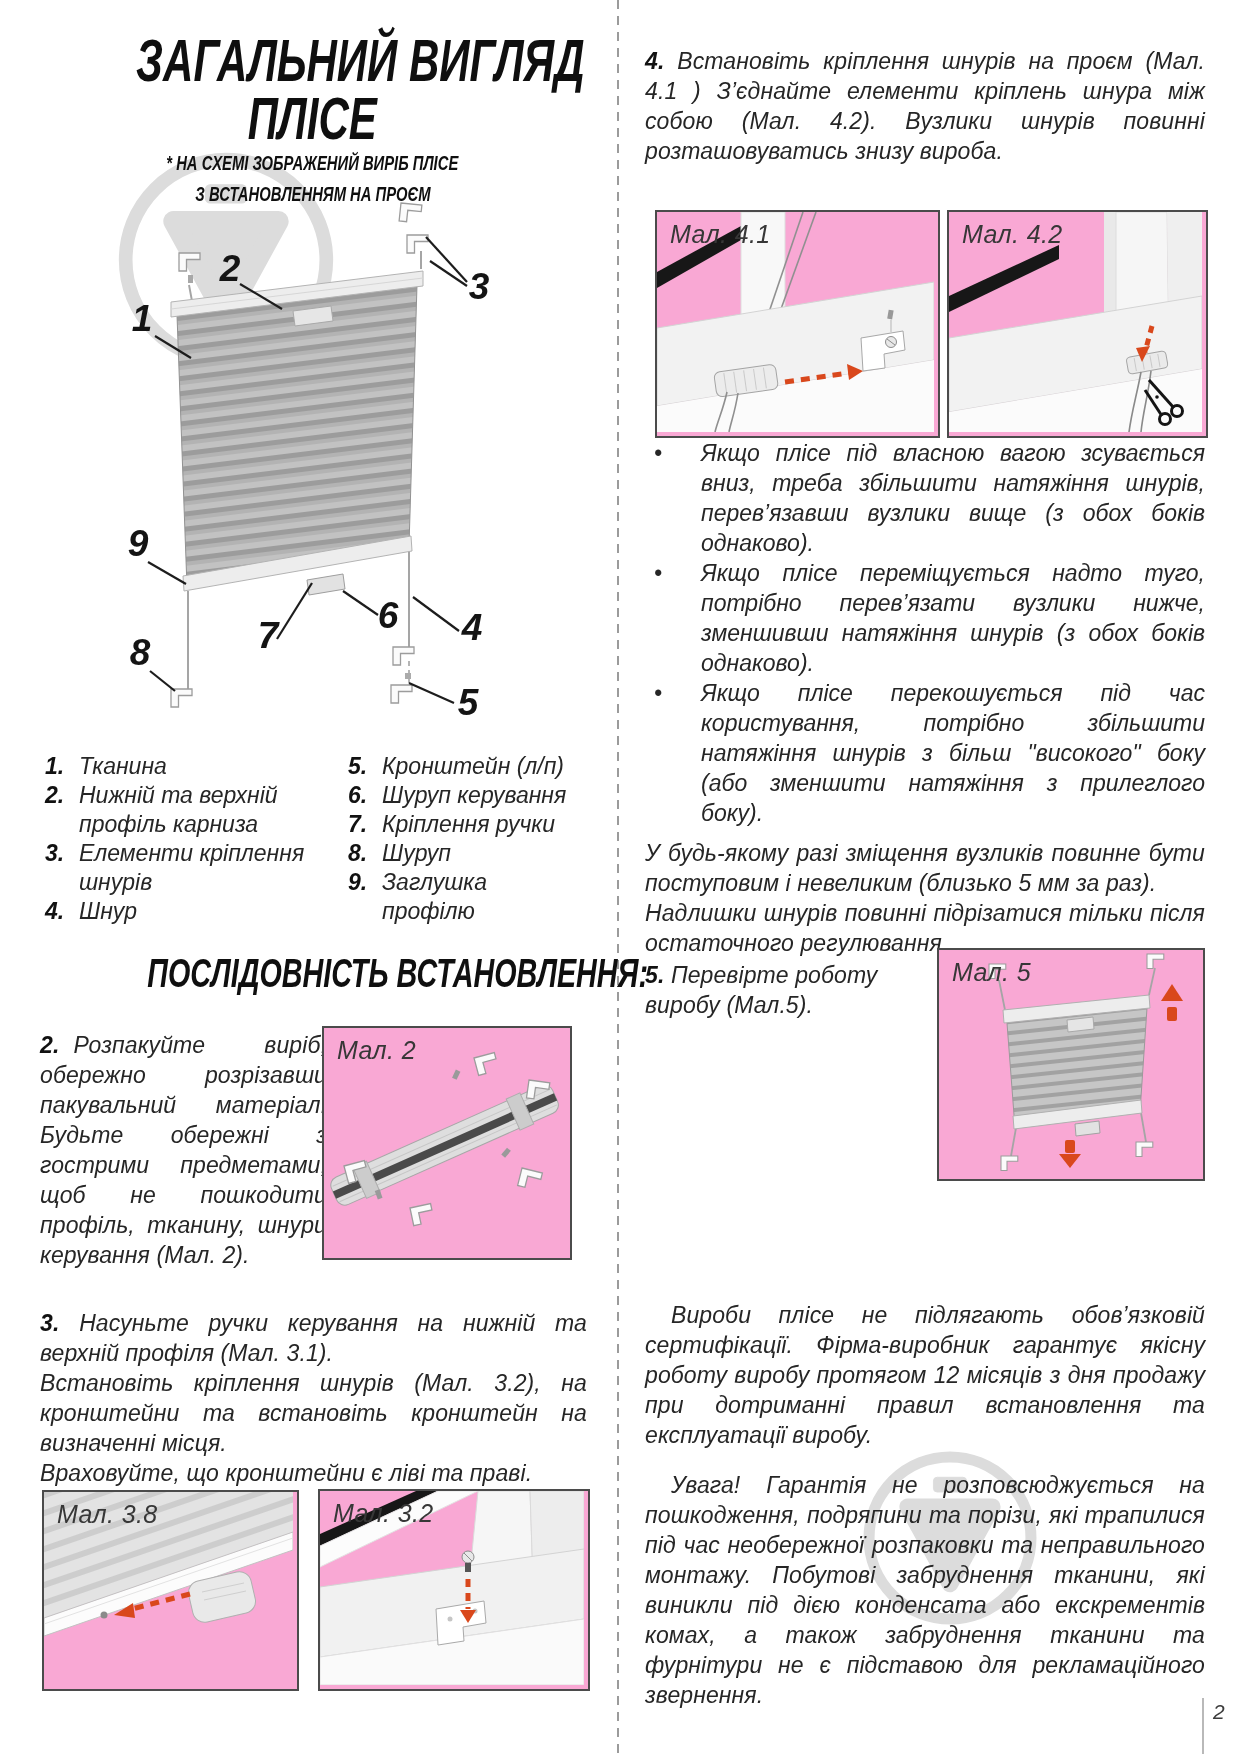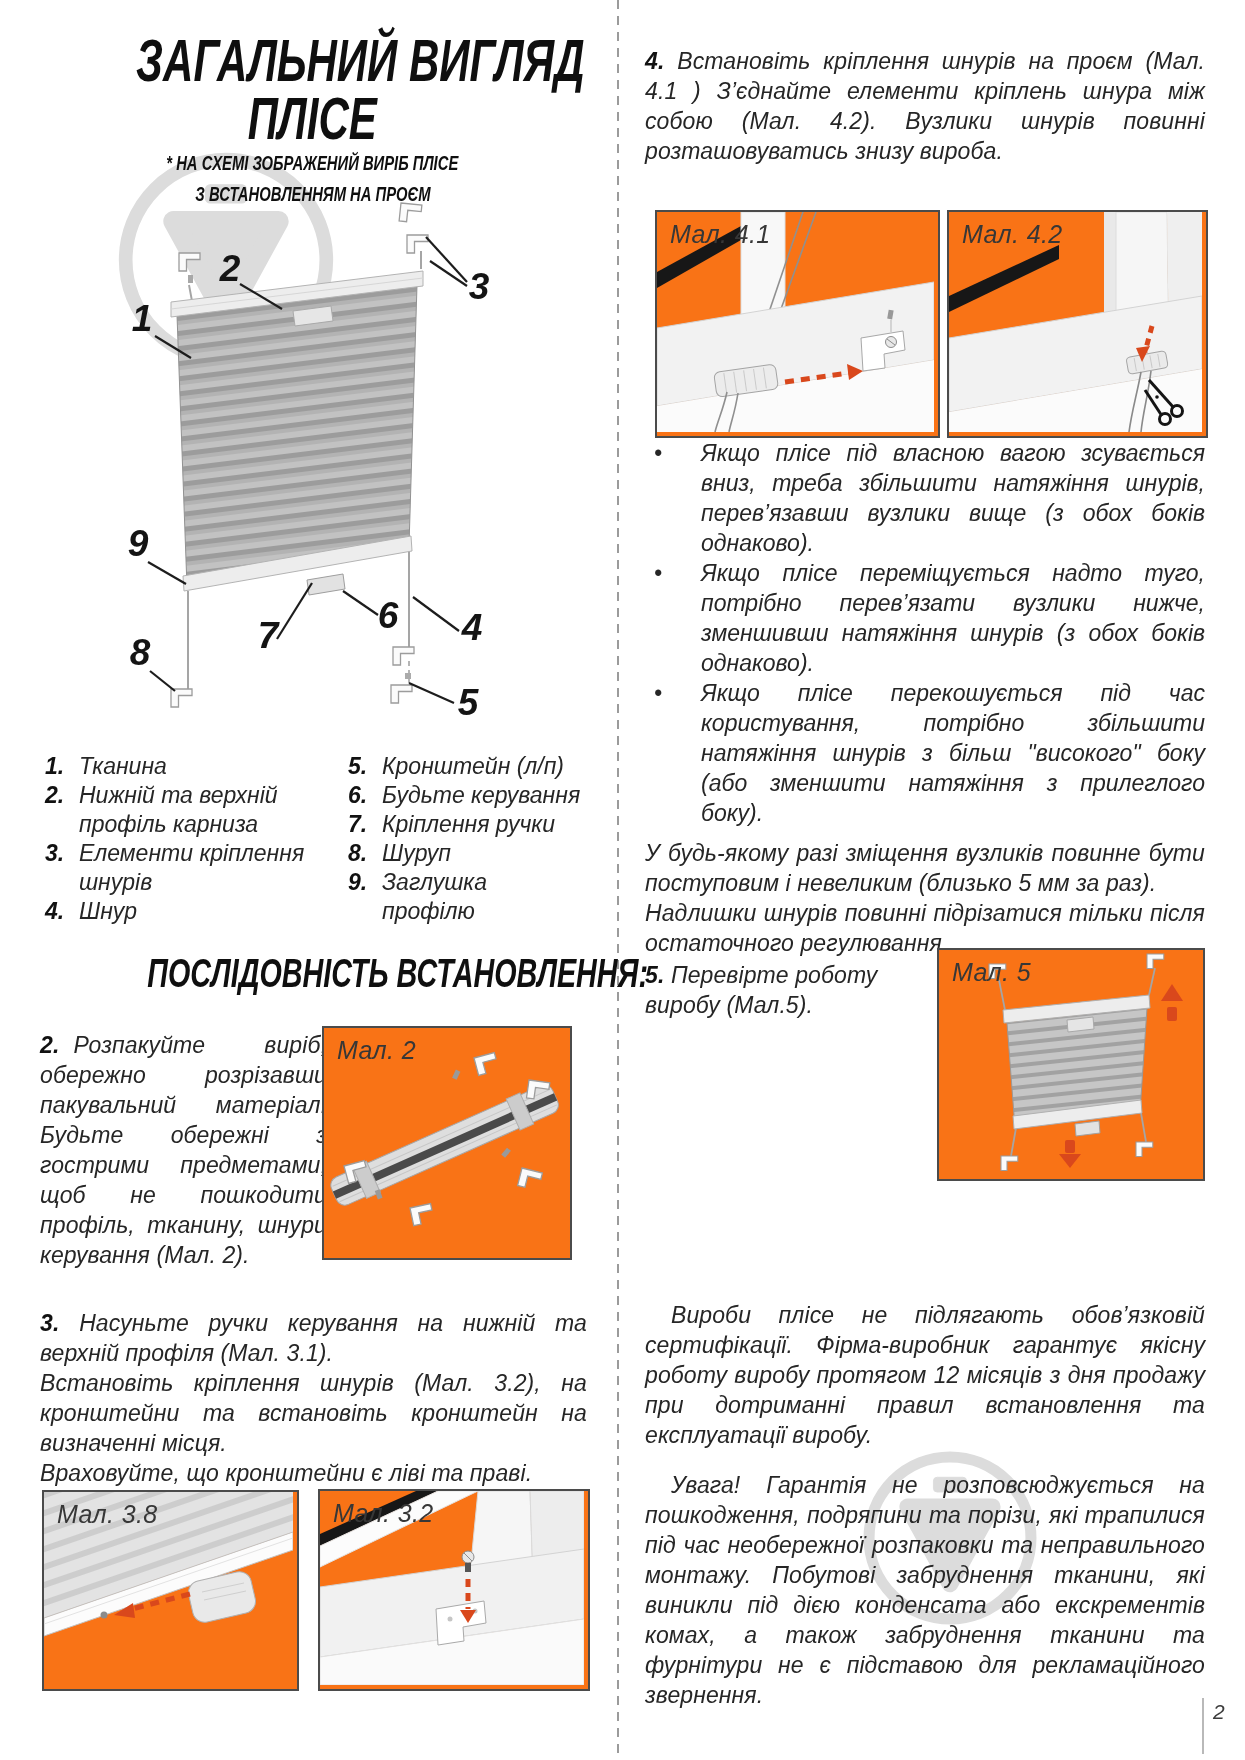--- a/index.html
+++ b/index.html
@@ -23,21 +23,21 @@
   .sp{padding-right:14px;}
   .noj{text-align:left;}
   .ind{text-indent:26px;}
   
   .leg-item{position:relative;padding-left:34px;font-size:23px;line-height:29px;}
   .leg-num{position:absolute;left:0;top:0;font-weight:700;color:#111;}
   
   .bullet-item{position:relative;padding-left:56px;font-size:23px;line-height:30px;text-align:justify;}
   .bullet-dot{position:absolute;left:9px;top:0;}
   
-  .figbox{position:absolute;background:#f97316;border:2px solid #4b4b4b;}
+  .figbox{position:absolute;background:#f9a8d4;border:2px solid #4b4b4b;}
   .figlabel{position:absolute;left:13px;top:8px;font-size:25px;color:#373737;letter-spacing:.4px;z-index:2;}
   .figbox svg{position:absolute;left:0;top:0;}
   
   .divider{position:absolute;left:617px;top:0;width:2px;height:1760px;
     background:repeating-linear-gradient(180deg,#9b9b9b 0 9px,transparent 9px 16px);}
   
   .wm{position:absolute;z-index:0;}
   .ring{fill:none;stroke:var(--wm);stroke-width:12px;}
   .wmg{fill:var(--wm);stroke:var(--wm);}
   
@@ -163,21 +163,21 @@
     <div class="leg-item">
       <span class="leg-num">4.</span>
       <span>Шнур</span></div>
   </div>
   <div class="abs" style="left:348px;top:752px;width:237px">
     <div class="leg-item">
       <span class="leg-num">5.</span>
       <span>Кронштейн (л/п)</span></div>
     <div class="leg-item">
       <span class="leg-num">6.</span>
-      <span>Будьте керування</span></div>
+      <span>Шуруп керування</span></div>
     <div class="leg-item">
       <span class="leg-num">7.</span>
       <span>Кріплення ручки</span></div>
     <div class="leg-item">
       <span class="leg-num">8.</span>
       <span>Шуруп</span></div>
     <div class="leg-item">
       <span class="leg-num">9.</span>
       <span>Заглушка профілю</span></div>
   </div>

